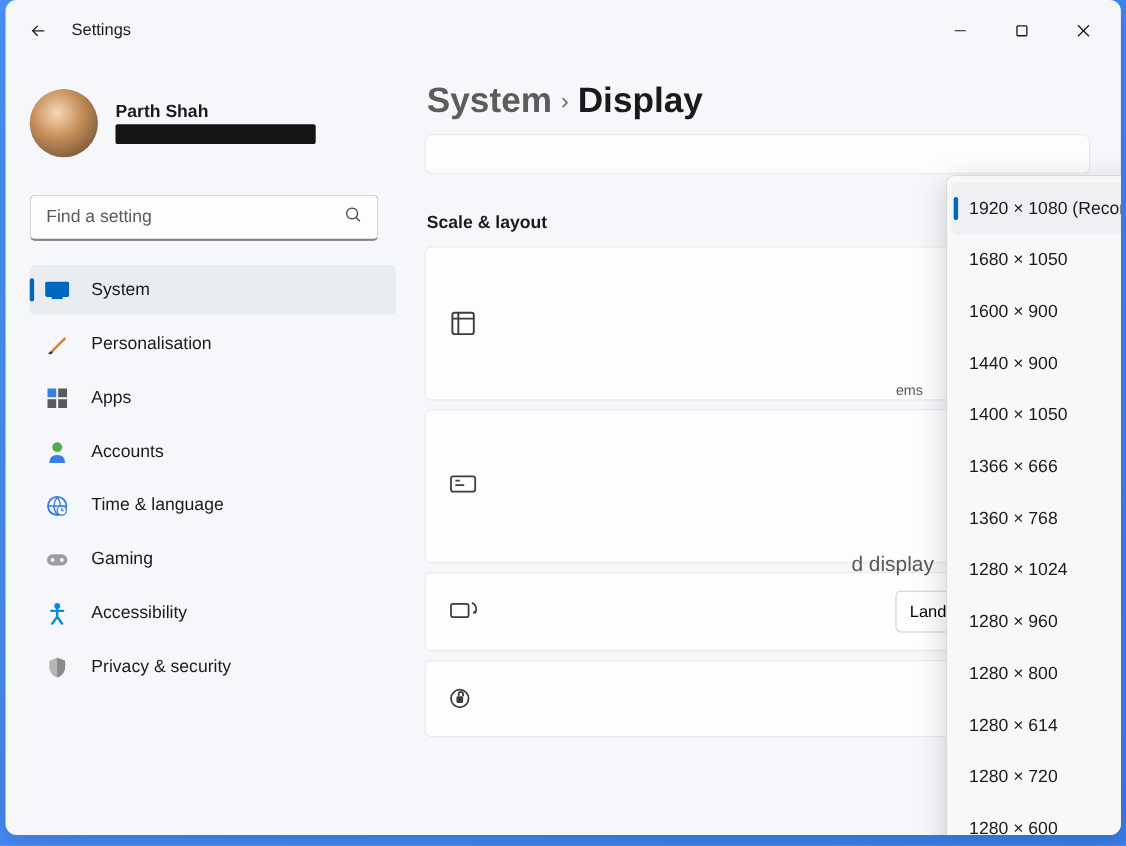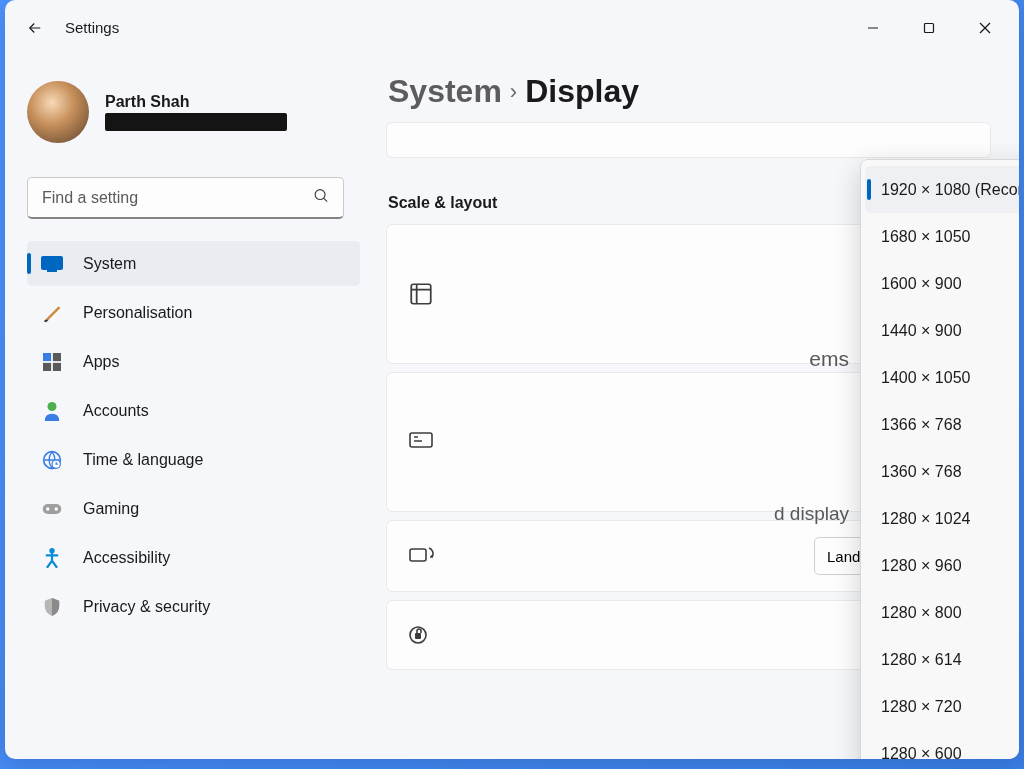--- a/index.html
+++ b/index.html
@@ -42,21 +42,21 @@
     .combo .chev2 { margin-left: auto; color: #555; font-size: 12px; }
     .toggle-wrap { display: flex; align-items: center; gap: 12px; }
     .toggle { width: 44px; height: 22px; border-radius: 11px; background: #8e8e8e; position: relative; }
     .toggle::after { content: ""; position: absolute; right: 3px; top: 3px; width: 16px; height: 16px; background: #fff; border-radius: 50%; }
     .dropdown { position: absolute; top: 104px; left: 490px; width: 288px; max-height: 620px; background: #f8f8f8; border: 1px solid #d8d8d8; border-radius: 8px; box-shadow: 0 8px 28px rgba(0,0,0,.18); padding: 6px 4px; z-index: 10; overflow-y: auto; }
     .dd-item { height: 47px; display: flex; align-items: center; padding: 0 16px; font-size: 16px; color: #1a1a1a; border-radius: 5px; cursor: pointer; position: relative; }
     .dd-item.selected { background: #eef0f3; }
     .dd-item.selected::before { content: ""; position: absolute; left: 2px; top: 13px; bottom: 13px; width: 3.5px; background: #0067c0; border-radius: 2px; }
     .scrollbar-ghost { position: absolute; right: 4px; top: 280px; width: 4px; height: 320px; background: #c2c3c5; border-radius: 3px; }
     .hint-display { color: #585858; font-size: 19px; position: absolute; top: 448px; right: 170px; z-index: 0; }
-    .hint-items { color: #585858; font-size: 21px; position: absolute; top: 292px; right: 170px; z-index: 0; }
+    .hint-items { color: #585858; font-size: 13px; position: absolute; top: 292px; right: 180px; z-index: 0; }
     .topcard { margin: 0 0 0 16px; height: 36px; background: #fdfdfd; border: 1px solid #e9e9e9; border-radius: 6px; }
   </style>
 </head>
 <body>
 
 <div class="window">
   <div class="titlebar">
     <div class="titlebar-left">
       <div class="back-btn">
         <svg width="18" height="18" viewBox="0 0 24 24" fill="none" stroke="#1a1a1a" stroke-width="1.6">
@@ -256,21 +256,21 @@
         <div class="dd-item">
             <span>1600 × 900</span>
           </div>
         <div class="dd-item">
             <span>1440 × 900</span>
           </div>
         <div class="dd-item">
             <span>1400 × 1050</span>
           </div>
         <div class="dd-item">
-            <span>1366 × 768</span>
+            <span>1366 × 666</span>
           </div>
         <div class="dd-item">
             <span>1360 × 768</span>
           </div>
         <div class="dd-item">
             <span>1280 × 1024</span>
           </div>
         <div class="dd-item">
             <span>1280 × 960</span>
           </div>

